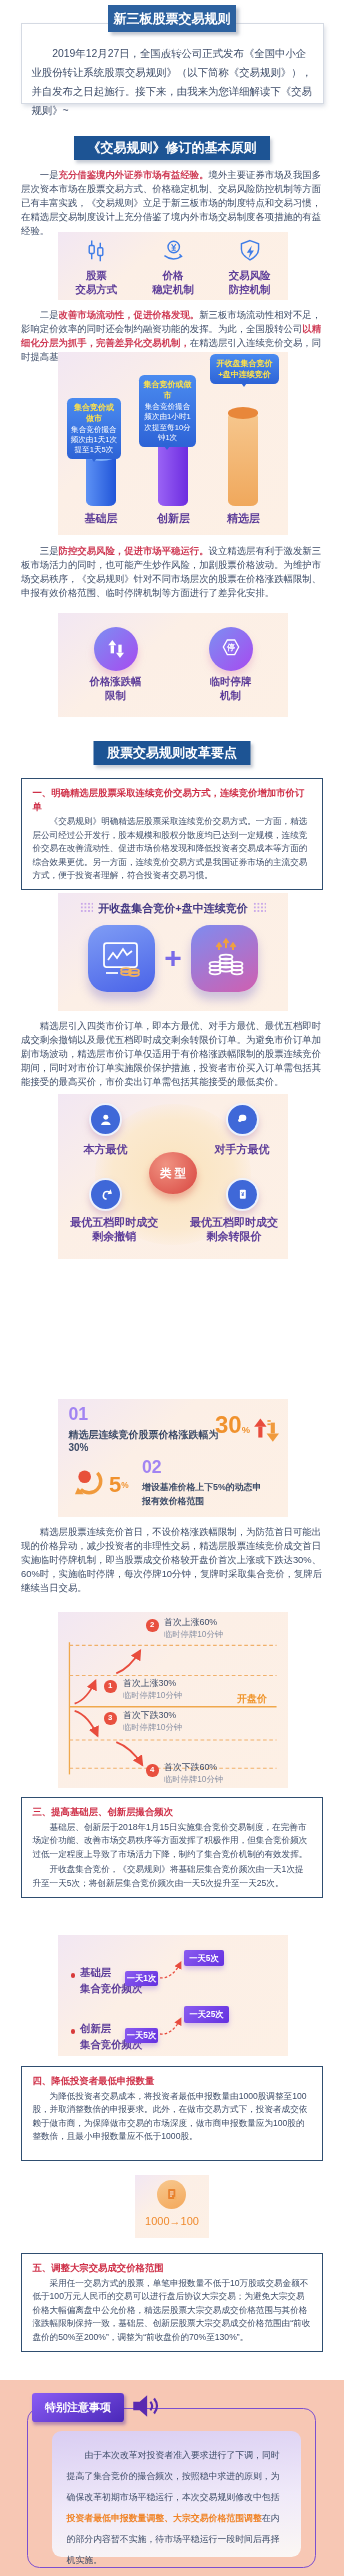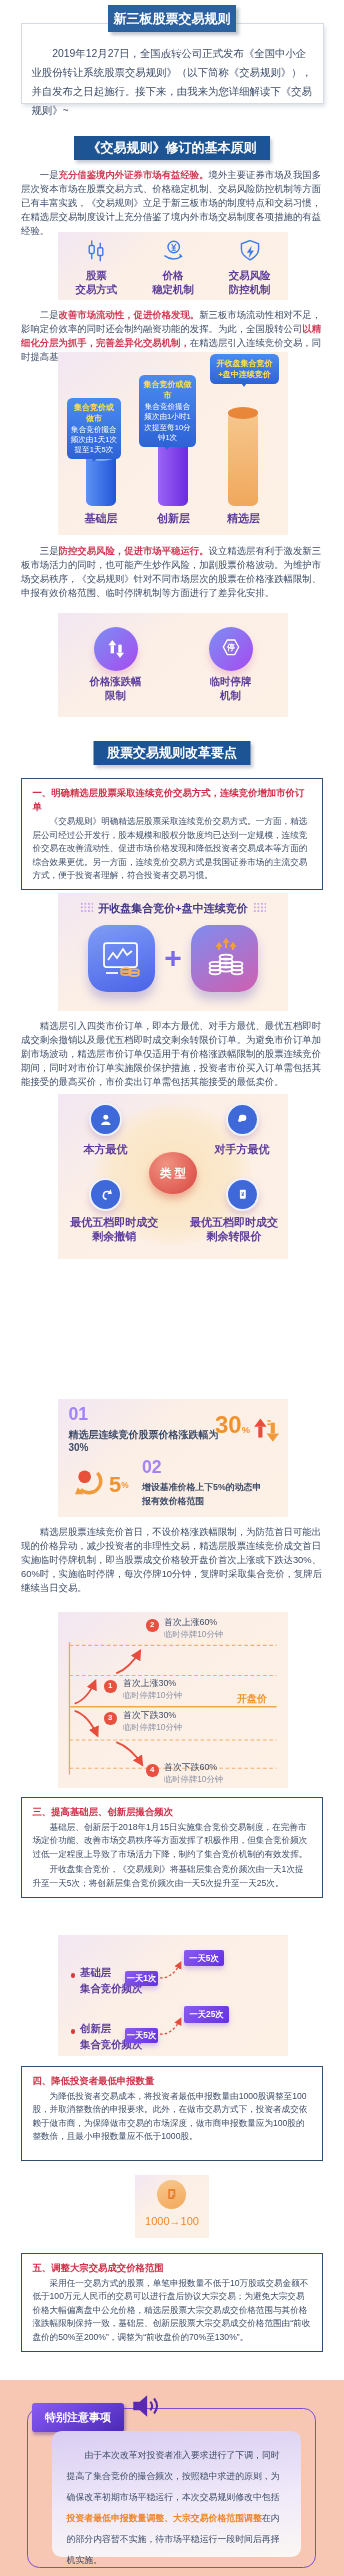--- a/index.html
+++ b/index.html
@@ -377,21 +377,21 @@
     <div class="abs" style="left:0;top:40px;width:74px;text-align:center;color:#ef8a2e;font-size:11px;font-weight:normal;">1000→100</div>
   </div>
 
   <div class="abs box" style="left:21px;top:2253px;width:302px;">
     <div class="box-title">五、调整大宗交易成交价格范围</div>
     <div class="box-body">采用任一交易方式的股票，单笔申报数量不低于10万股或交易金额不低于100万元人民币的交易可以进行盘后协议大宗交易；为避免大宗交易价格大幅偏离盘中公允价格，精选层股票大宗交易成交价格范围与其价格涨跌幅限制保持一致，基础层、创新层股票大宗交易成交价格范围由“前收盘价的50%至200%”，调整为“前收盘价的70%至130%”。</div>
   </div>
 
   <div class="abs" style="left:0;top:2380px;width:344px;height:196px;background:#f7c7b4;">
     <div class="abs" style="left:27px;top:28px;width:289px;height:160px;border:1.3px solid #7b4fd0;border-radius:12.5px;box-sizing:border-box;"></div>
-    <div class="abs notice-badge" style="left:32px;top:12.5px;width:92px;height:29px;line-height:29px;margin-top:10px;">特别注意事项</div>
+    <div class="abs notice-badge" style="left:32px;top:12.5px;width:92px;height:29px;line-height:29px;">特别注意事项</div>
     <span class="abs" style="left:129px;top:10.4px;">
       <svg width="32" height="32" viewBox="0 0 60 60">
         <polygon points="8,22 20,22 34,10 34,50 20,38 8,38" fill="#5a2bb0"></polygon>
         <path d="M40,22 q7,8 0,16" stroke="#5a2bb0" stroke-width="4" fill="none"></path>
         <path d="M47,16 q11,14 0,28" stroke="#5a2bb0" stroke-width="4" fill="none"></path>
       </svg>
     </span>
     <div class="abs" style="left:52px;top:51px;width:249px;height:126px;border-radius:9.4px;background:linear-gradient(175deg,#d9cdf2 0%,#efe9f9 55%,#fbf7f4 100%);box-sizing:border-box;padding:13.5px 14.6px;">
       <div style="font-size:8.9px;line-height:21px;text-indent:2em;color:#3d4c68;"><span>由于本次改革对投资者准入要求进行了下调，同时提高了集合竞价的撮合频次，按照稳中求进的原则，为确保改革初期市场平稳运行，本次交易规则修改中包括</span><span class="orange">投资者最低申报数量调整、大宗交易价格范围调整</span><span>在内的部分内容暂不实施，待市场平稳运行一段时间后再择机实施。</span></div>
     </div>

